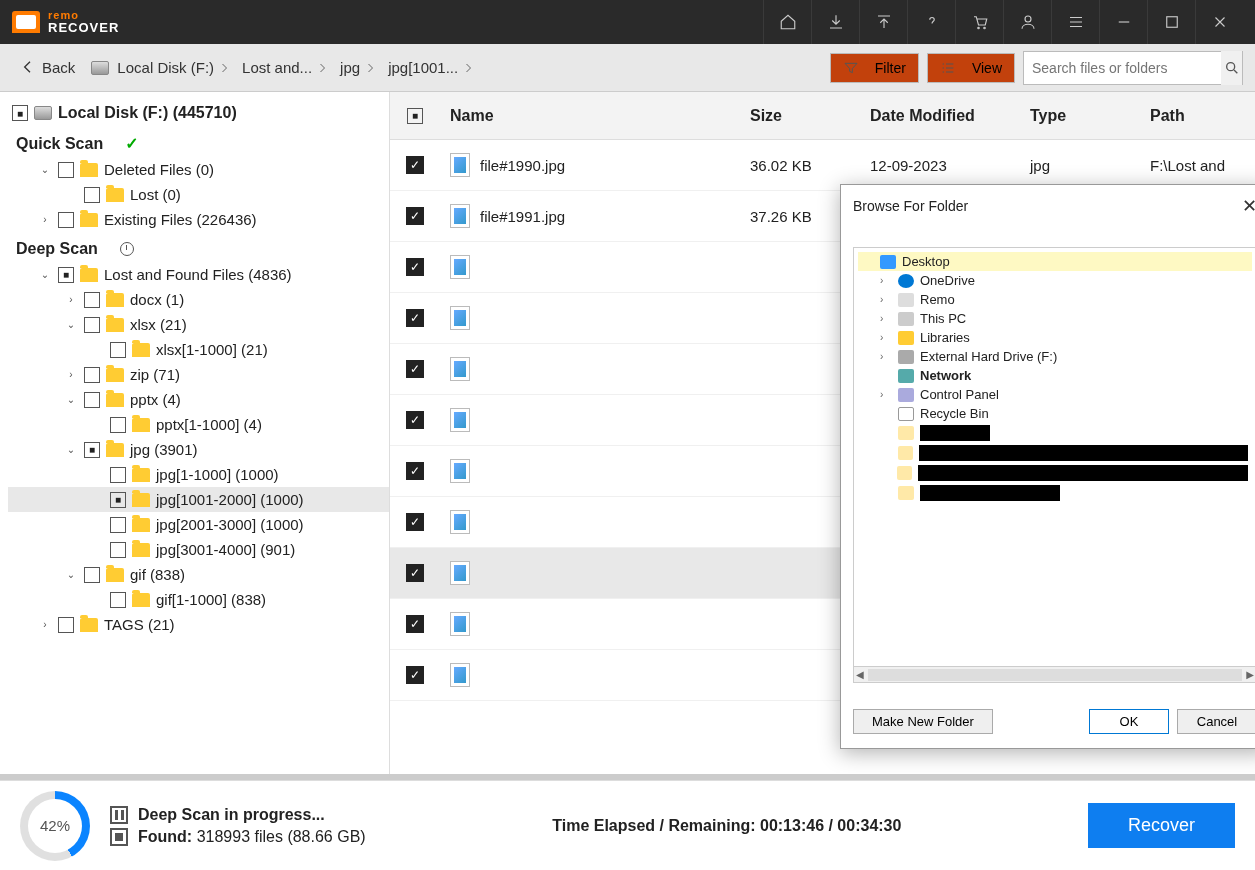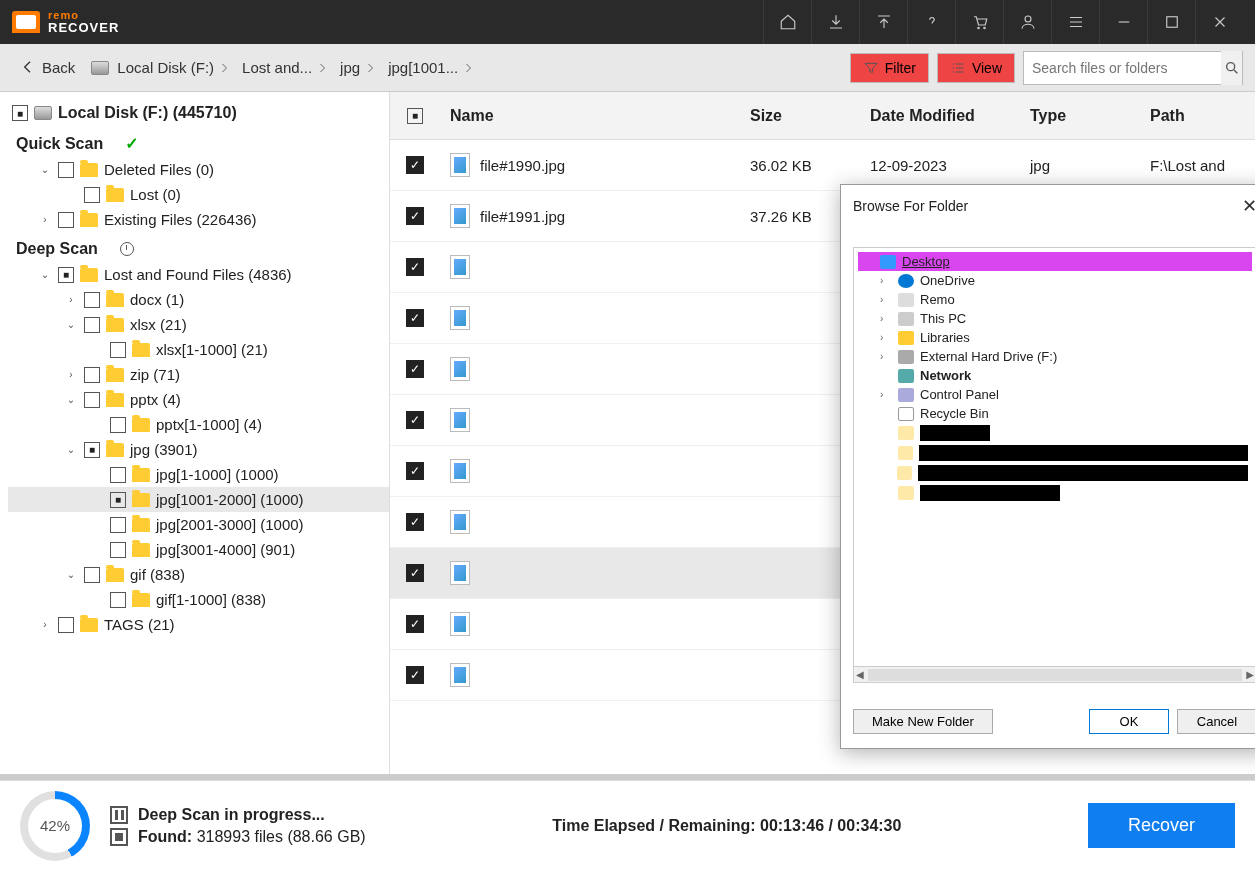--- a/index.html
+++ b/index.html
@@ -18,21 +18,21 @@
 
 
 .toolbar { background: #e8e8e8; height: 48px; display: flex; align-items: center; padding: 0 12px; gap: 8px; border-bottom: 1px solid #ccc; }
 .back-btn { display: flex; align-items: flex-start; gap: 6px; background: none; border: none; cursor: pointer; font-size: 15px; color: #333; padding: 4px 8px; }
 .back-btn svg { width: 16px; height: 16px; stroke: #333; fill: none; stroke-width: 2; }
 .breadcrumb { display: flex; align-items: center; gap: 4px; font-size: 15px; color: #333; flex: 1; }
 .crumb { display: flex; align-items: center; gap: 4px; padding: 2px 4px; cursor: pointer; }
 .crumb svg.sep { width: 12px; height: 12px; stroke: #666; fill: none; stroke-width: 2; }
 .disk-icon { width: 18px; height: 14px; background: linear-gradient(#ddd,#999); border: 1px solid #888; border-radius: 2px; }
 .toolbar-right { display: flex; align-items: center; gap: 8px; }
-.tool-btn { display: flex; align-items: center; gap: 6px; border: 1px solid #bbb; background: #ef4444; padding: 6px 12px; cursor: pointer; font-size: 14px; }
+.tool-btn { display: flex; align-items: center; gap: 16px; border: 1px solid #bbb; background: #c2410c; padding: 6px 12px; cursor: pointer; font-size: 14px; }
 .tool-btn svg { width: 16px; height: 16px; stroke: #555; fill: none; stroke-width: 1.5; }
 .search-box { display: flex; align-items: center; border: 1px solid #bbb; background: #fff; width: 220px; height: 34px; }
 .search-box input { border: none; flex: 1; padding: 0 8px; font-size: 14px; outline: none; }
 .search-box button { width: 34px; height: 34px; border: none; background: #f0f0f0; cursor: pointer; display: flex; align-items: center; justify-content: center; }
 .search-box button svg { width: 16px; height: 16px; stroke: #555; fill: none; stroke-width: 2; }
 
 
 .main { display: flex; height: 682px; }
 
 
@@ -92,21 +92,21 @@
 .timeline { flex: 1; text-align: center; font-size: 16px; font-weight: 600; }
 .recover-btn { background: #0e7ef0; color: #fff; border: none; padding: 12px 40px; font-size: 18px; cursor: pointer; }
 
 
 .dialog-backdrop { position: absolute; top: 92px; left: 450px; width: 430px; background: #fff; border: 1px solid #999; box-shadow: 0 4px 20px rgba(0,0,0,0.3); z-index: 100; }
 .dialog-title { display: flex; justify-content: space-between; align-items: center; padding: 10px 12px; font-size: 14px; }
 .dialog-close { background: none; border: none; font-size: 18px; cursor: pointer; color: #333; }
 .dialog-body { padding: 20px 12px 8px 12px; }
 .folder-tree { border: 1px solid #ccc; height: 420px; overflow: auto; padding: 4px; }
 .ft-row { display: flex; align-items: center; gap: 6px; padding: 2px 4px; font-size: 13px; }
-.ft-row.selected { background: #d946ef; text-decoration: underline; }
+.ft-row.selected { background: #fef9c3; }
 .ft-exp { width: 12px; font-size: 10px; color: #666; }
 .ft-icon { width: 16px; height: 14px; }
 .ft-icon.desktop { background: #3399ff; border-radius: 2px; }
 .ft-icon.onedrive { background: #0078d4; border-radius: 50%; }
 .ft-icon.user { background: #ddd; border-radius: 2px; }
 .ft-icon.pc { background: #ccc; border-radius: 2px; }
 .ft-icon.lib { background: #ffcc33; border-radius: 2px; }
 .ft-icon.ext { background: #aaa; border-radius: 2px; }
 .ft-icon.net { background: #5aa; border-radius: 2px; }
 .ft-icon.cpl { background: #aad; border-radius: 2px; }

